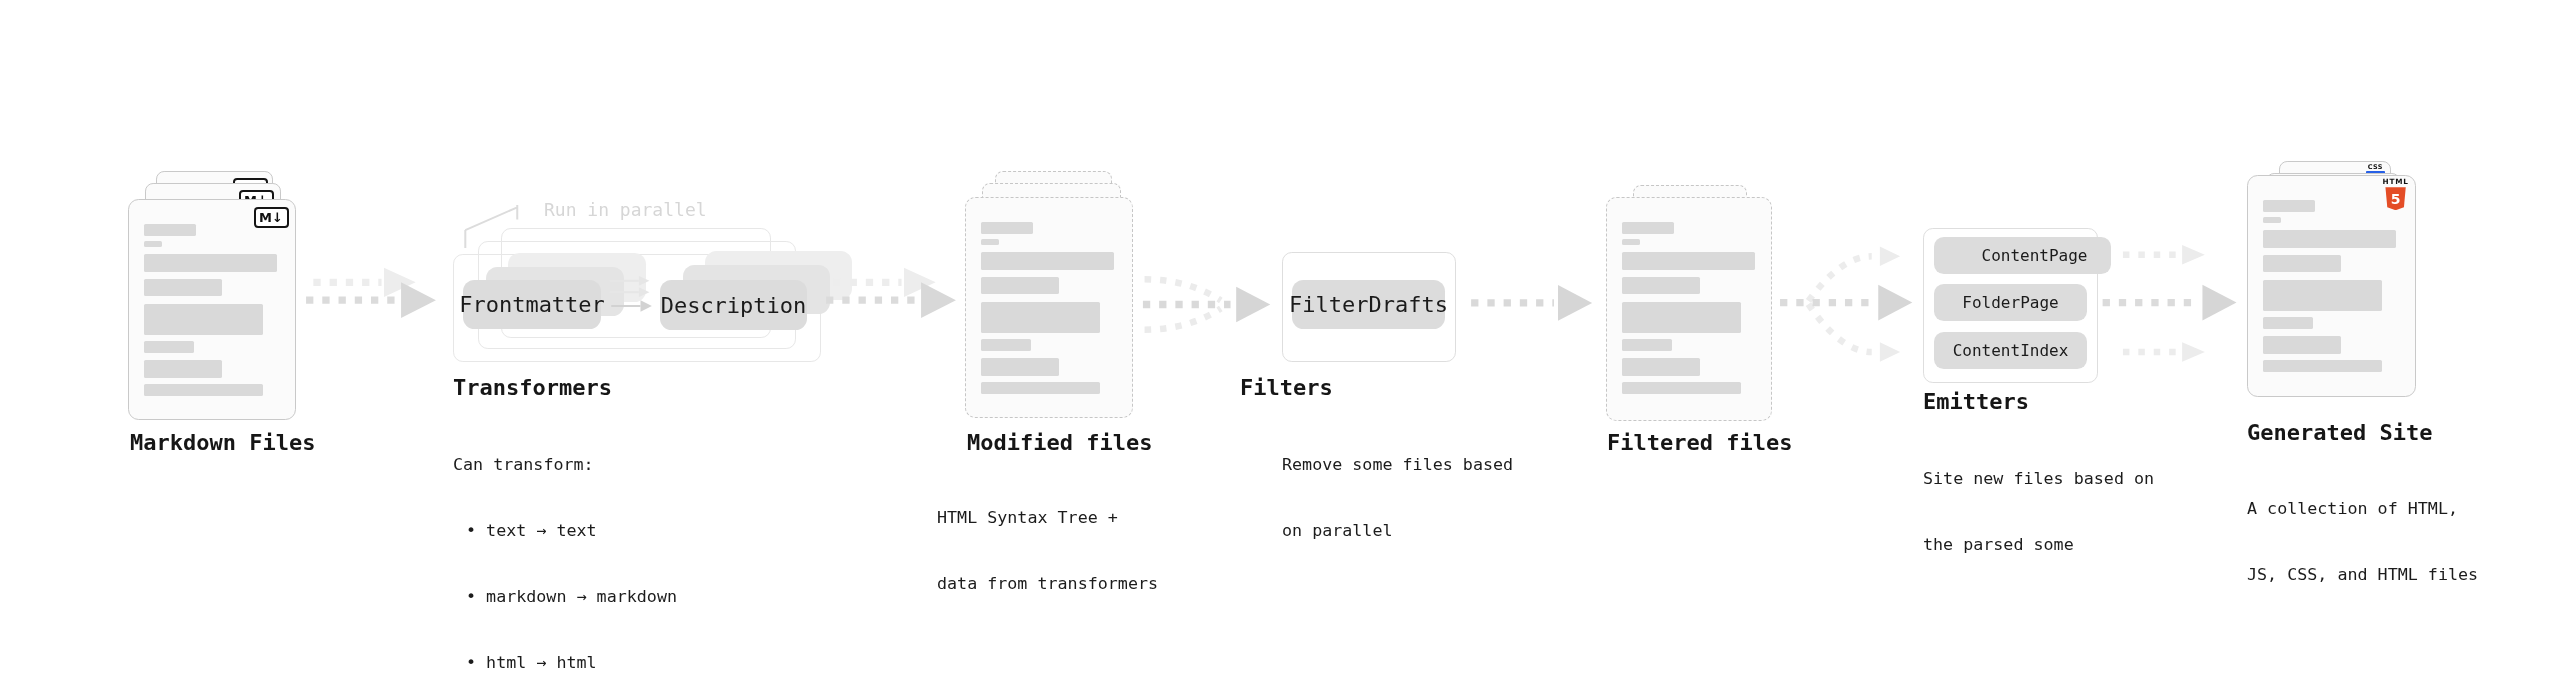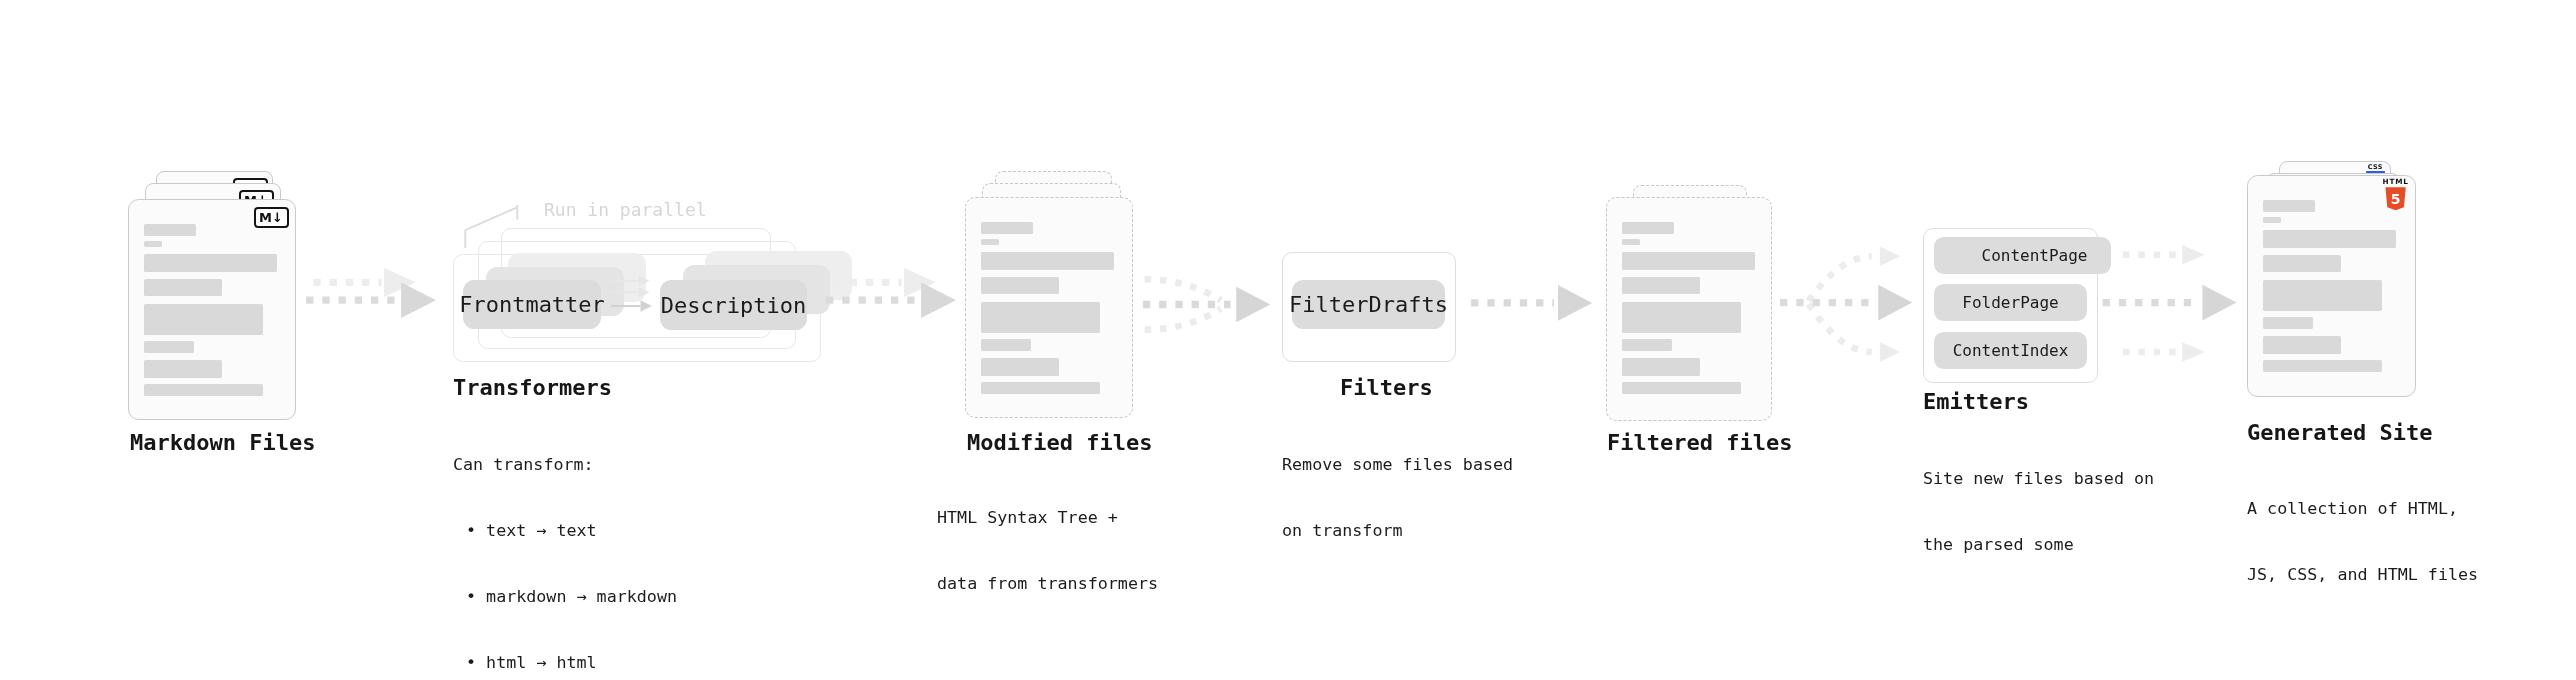--- a/index.html
+++ b/index.html
@@ -147,24 +147,24 @@
   <svg class="abs" style="left:1138px;top:268px;" width="138" height="73" viewBox="0 0 170 90">
     <path d="M8 14 Q62 14 102 40" stroke="#ebebeb" stroke-width="8" stroke-dasharray="8 11" fill="none"></path>
     <path d="M8 76 Q62 76 102 50" stroke="#ebebeb" stroke-width="8" stroke-dasharray="8 11" fill="none"></path>
     <path d="M6 45 H114" stroke="#d9d9d9" stroke-width="9" stroke-dasharray="9 11" fill="none"></path>
     <path d="M121 23 L163 45 L121 67 Z" fill="#d6d6d6"></path>
   </svg>
 
   <div>
     <div class="container-box" style="left:1282px;top:252px;width:172px;height:108px;"></div>
     <div class="btn" style="left:1292px;top:280px;width:153px;height:49px;">FilterDrafts</div>
-    <div class="stage-label" style="left:1340px;top:375px;">Filters</div>
+    <div class="stage-label" style="left:1240px;top:375px;">Filters</div>
     <div class="stage-desc" style="left:1282px;top:409px;">
       <div>Remove some files based</div>
-      <div>on transform</div>
+      <div>on parallel</div>
     </div>
   </div>
 
   <svg class="abs" style="left:1463px;top:276px;" width="134" height="57" viewBox="0 0 165 70">
     <path d="M10 33 H112" stroke="#d9d9d9" stroke-width="9" stroke-dasharray="9 11" fill="none"></path>
     <path d="M117 11 L159 33 L117 55 Z" fill="#d6d6d6"></path>
   </svg>
 
   <div>
     <div class="doc back dashed" style="left:1633px;top:185px;width:112px;height:98px;"></div>

